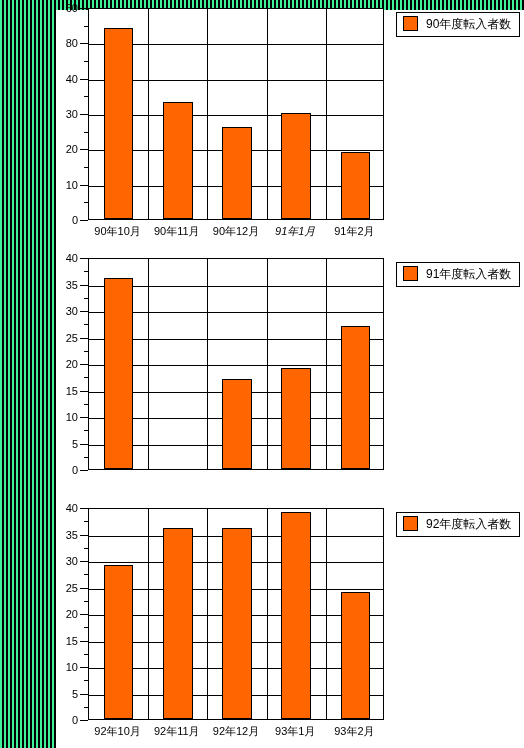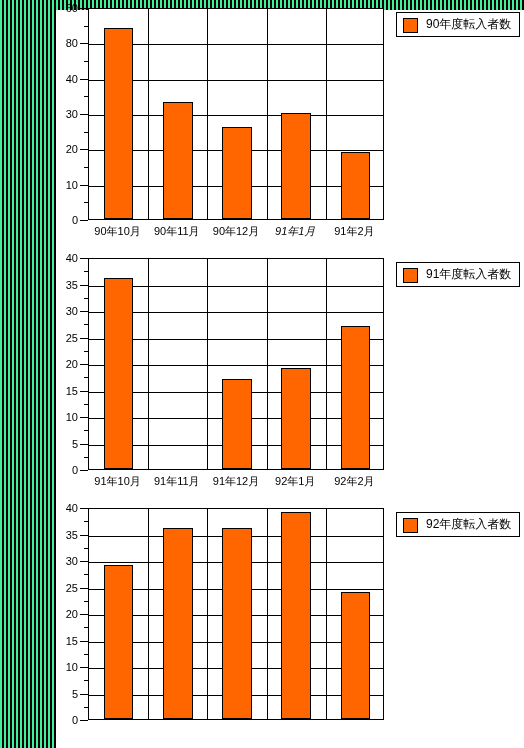--- a/index.html
+++ b/index.html
@@ -141,21 +141,21 @@
   }
 
   
   .legend {
     position: absolute;
     left: 396px;
     border: 1px solid #000;
     background: #ffffff;
     padding: 3px 8px 3px 6px;
     display: flex;
-    align-items: flex-end;
+    align-items: flex-start;
     gap: 8px;
     box-sizing: border-box;
     width: 124px;
   }
   #legend-0 { top: 12px;  }
   #legend-1 { top: 262px; }
   #legend-2 { top: 512px; }
 
   .legend-swatch {
     width: 15px;
@@ -275,27 +275,20 @@
         <div class="gridline-h" style="top: 26.5px;"></div>
         <div class="gridline-v" style="left: 59.2px;"></div>
         <div class="gridline-v" style="left: 118.4px;"></div>
         <div class="gridline-v" style="left: 177.6px;"></div>
         <div class="gridline-v" style="left: 236.8px;"></div>
         <div class="bar" title="91年10月: 36" style="left: 14.8px; width: 29.6px; height: 190.8px;"></div>
         <div class="bar" title="91年12月: 17" style="left: 133.2px; width: 29.6px; height: 90.1px;"></div>
         <div class="bar" title="92年1月: 19" style="left: 192.4px; width: 29.6px; height: 100.7px;"></div>
         <div class="bar" title="92年2月: 27" style="left: 251.6px; width: 29.6px; height: 143.1px;"></div>
       </div>
-    <div class="x-labels" id="xlabels-1">
-        <div class="x-label" style="left: 29.6px;">91年10月</div>
-        <div class="x-label" style="left: 88.8px;">91年11月</div>
-        <div class="x-label" style="left: 148px;">91年12月</div>
-        <div class="x-label" style="left: 207.2px;">92年1月</div>
-        <div class="x-label" style="left: 266.4px;">92年2月</div>
-      </div>
   </div>
 </div>
 <div class="legend" id="legend-1">
   <span class="legend-swatch"></span>
   <span class="legend-text">91年度転入者数</span>
 </div>
 
 <div class="chart-block" id="chart-block-2">
   <div class="chart-area">
     <div class="y-labels" id="ylabels-2">
@@ -339,18 +332,25 @@
         <div class="gridline-v" style="left: 59.2px;"></div>
         <div class="gridline-v" style="left: 118.4px;"></div>
         <div class="gridline-v" style="left: 177.6px;"></div>
         <div class="gridline-v" style="left: 236.8px;"></div>
         <div class="bar" title="92年10月: 29" style="left: 14.8px; width: 29.6px; height: 153.7px;"></div>
         <div class="bar" title="92年11月: 36" style="left: 74px; width: 29.6px; height: 190.8px;"></div>
         <div class="bar" title="92年12月: 36" style="left: 133.2px; width: 29.6px; height: 190.8px;"></div>
         <div class="bar" title="93年1月: 39" style="left: 192.4px; width: 29.6px; height: 206.7px;"></div>
         <div class="bar" title="93年2月: 24" style="left: 251.6px; width: 29.6px; height: 127.2px;"></div>
       </div>
+    <div class="x-labels" id="xlabels-2">
+        <div class="x-label" style="left: 29.6px;">92年10月</div>
+        <div class="x-label" style="left: 88.8px;">92年11月</div>
+        <div class="x-label" style="left: 148px;">92年12月</div>
+        <div class="x-label" style="left: 207.2px;">93年1月</div>
+        <div class="x-label" style="left: 266.4px;">93年2月</div>
+      </div>
   </div>
 </div>
 <div class="legend" id="legend-2">
   <span class="legend-swatch"></span>
   <span class="legend-text">92年度転入者数</span>
 </div>
 
 </body></html>

